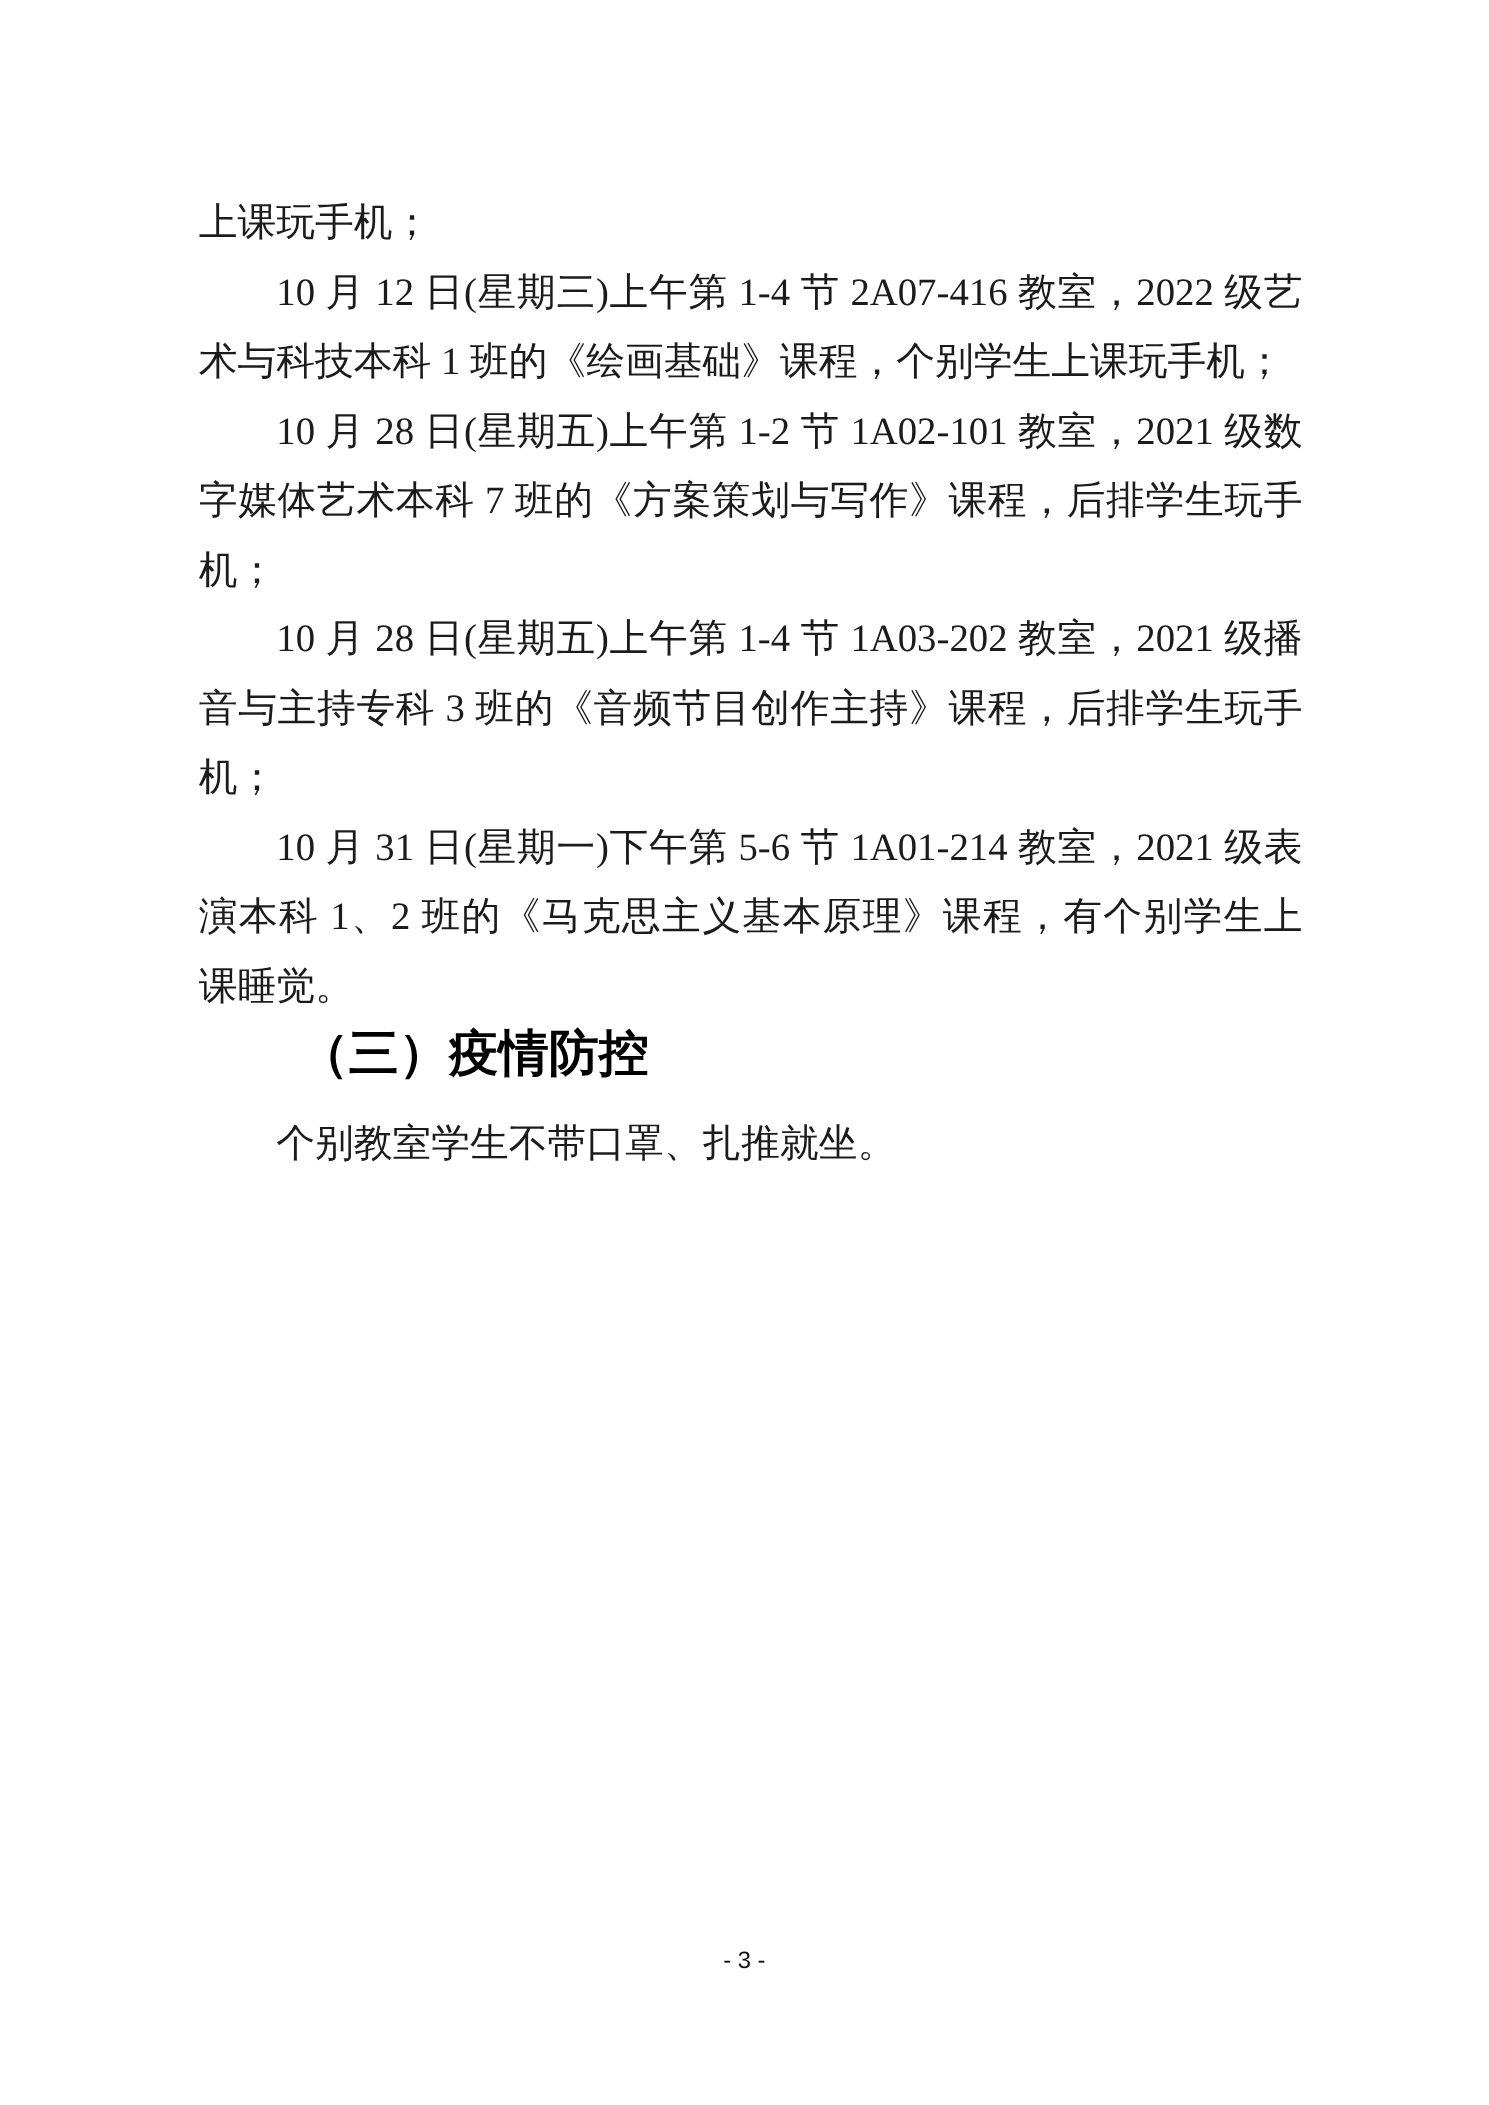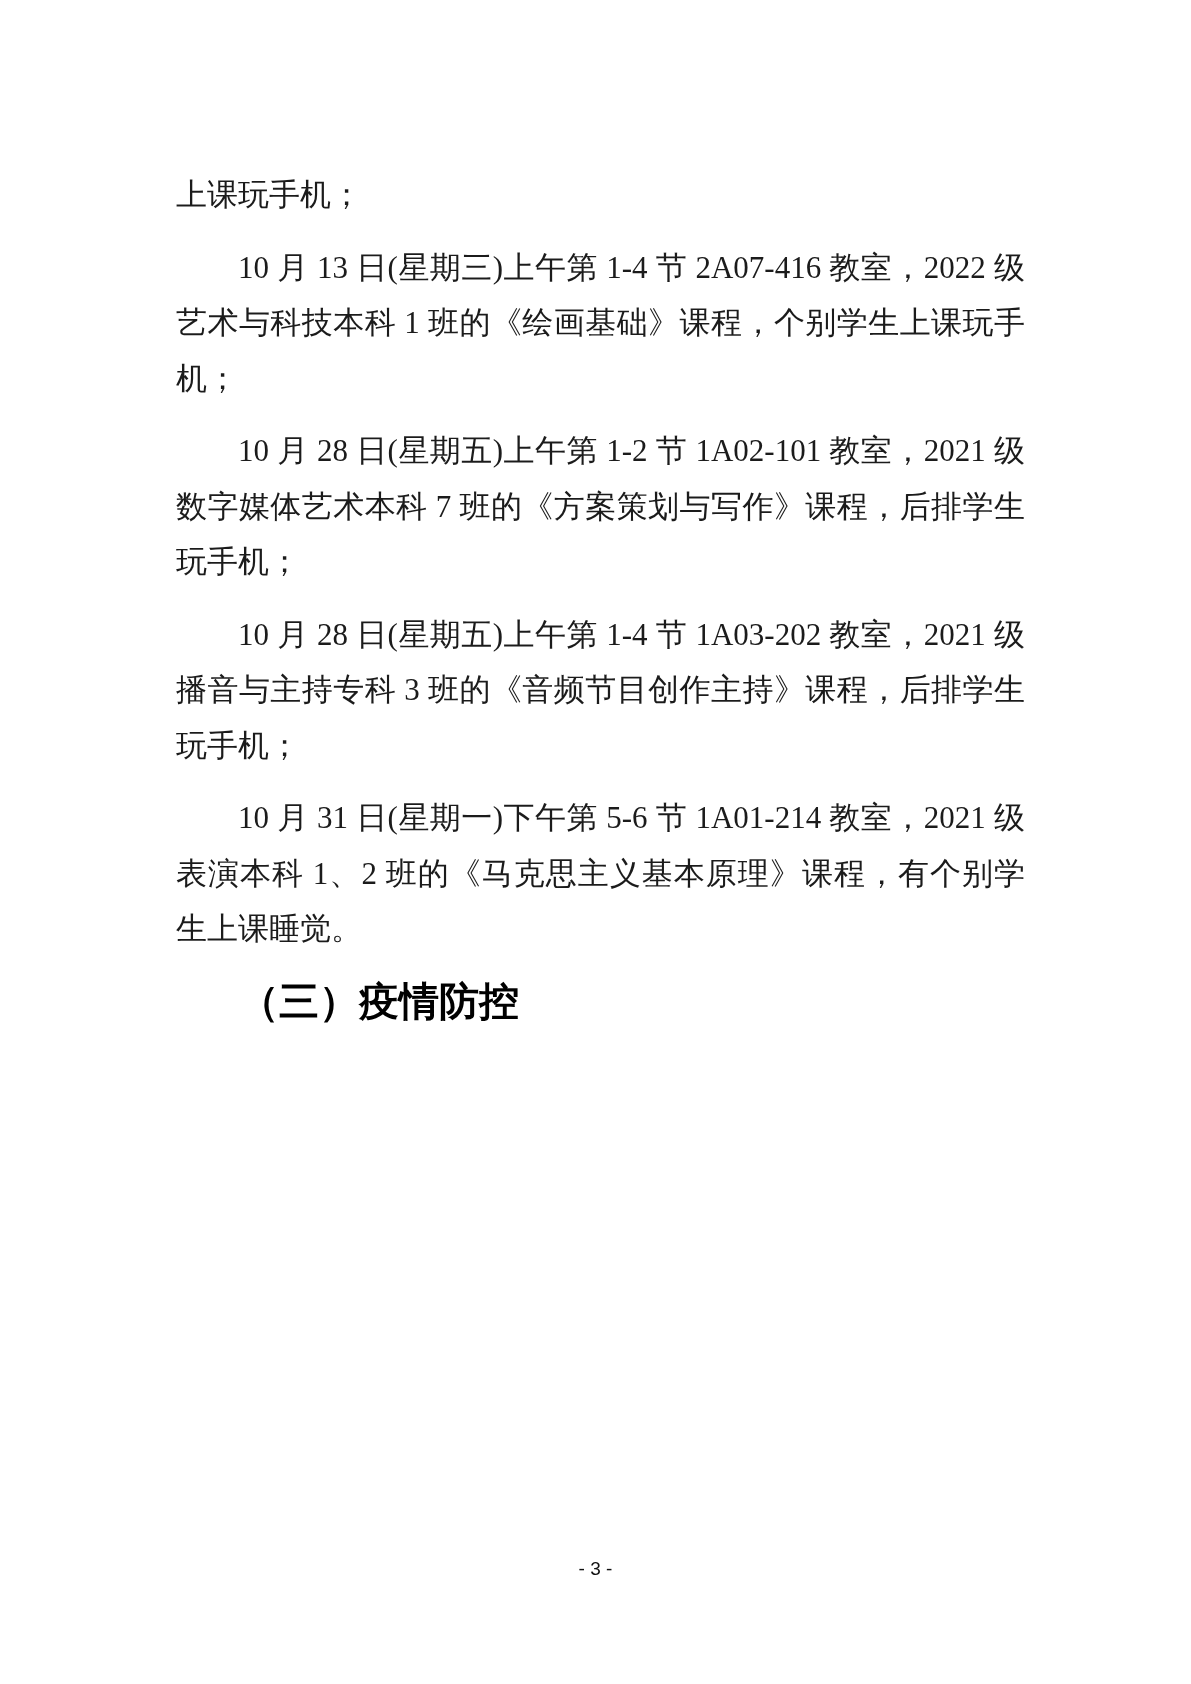--- a/index.html
+++ b/index.html
@@ -19,21 +19,21 @@
   .doc-body {
     position: absolute;
     left: 159px;
     top: 150px;
     width: 883px;
     font-size: 31px;
     line-height: 55.5px;
     text-align: justify;
   }
   .doc-body p {
-    margin: 17px;
+    margin: 0;
     padding: 0;
     font-family: Liberation Serif, serif;
   }
   p.body-para {
     text-indent: 2em;
   }
   p.no-indent {
     text-indent: 0;
   }
   p.heading {
@@ -54,20 +54,21 @@
     font-family: "Liberation Sans", sans-serif;
     color: #111111;
   }
 </style>
 </head>
 <body>
 
 <div class="page">
   <div class="doc-body">
       <p class="body-para no-indent">上课玩手机；</p>
-      <p class="body-para">10 月 13 日(星期三)上午第 1-4 节 2A07-416 教室，2022 级艺术与科技本科 1 班的《绘画基础》课程，个别学生上课玩手机；</p>
+      <p class="body-para">10 月 12 日(星期三)上午第 1-4 节 2A07-416 教室，2022 级艺术与科技本科 1 班的《绘画基础》课程，个别学生上课玩手机；</p>
       <p class="body-para">10 月 28 日(星期五)上午第 1-2 节 1A02-101 教室，2021 级数字媒体艺术本科 7 班的《方案策划与写作》课程，后排学生玩手机；</p>
       <p class="body-para">10 月 28 日(星期五)上午第 1-4 节 1A03-202 教室，2021 级播音与主持专科 3 班的《音频节目创作主持》课程，后排学生玩手机；</p>
       <p class="body-para">10 月 31 日(星期一)下午第 5-6 节 1A01-214 教室，2021 级表演本科 1、2 班的《马克思主义基本原理》课程，有个别学生上课睡觉。</p>
       <p class="heading">（三）疫情防控</p>
+      <p class="body-para">个别教室学生不带口罩、扎推就坐。</p>
     </div>
   <div class="footer">- 3 -</div>
 </div>
 
 </body></html>

